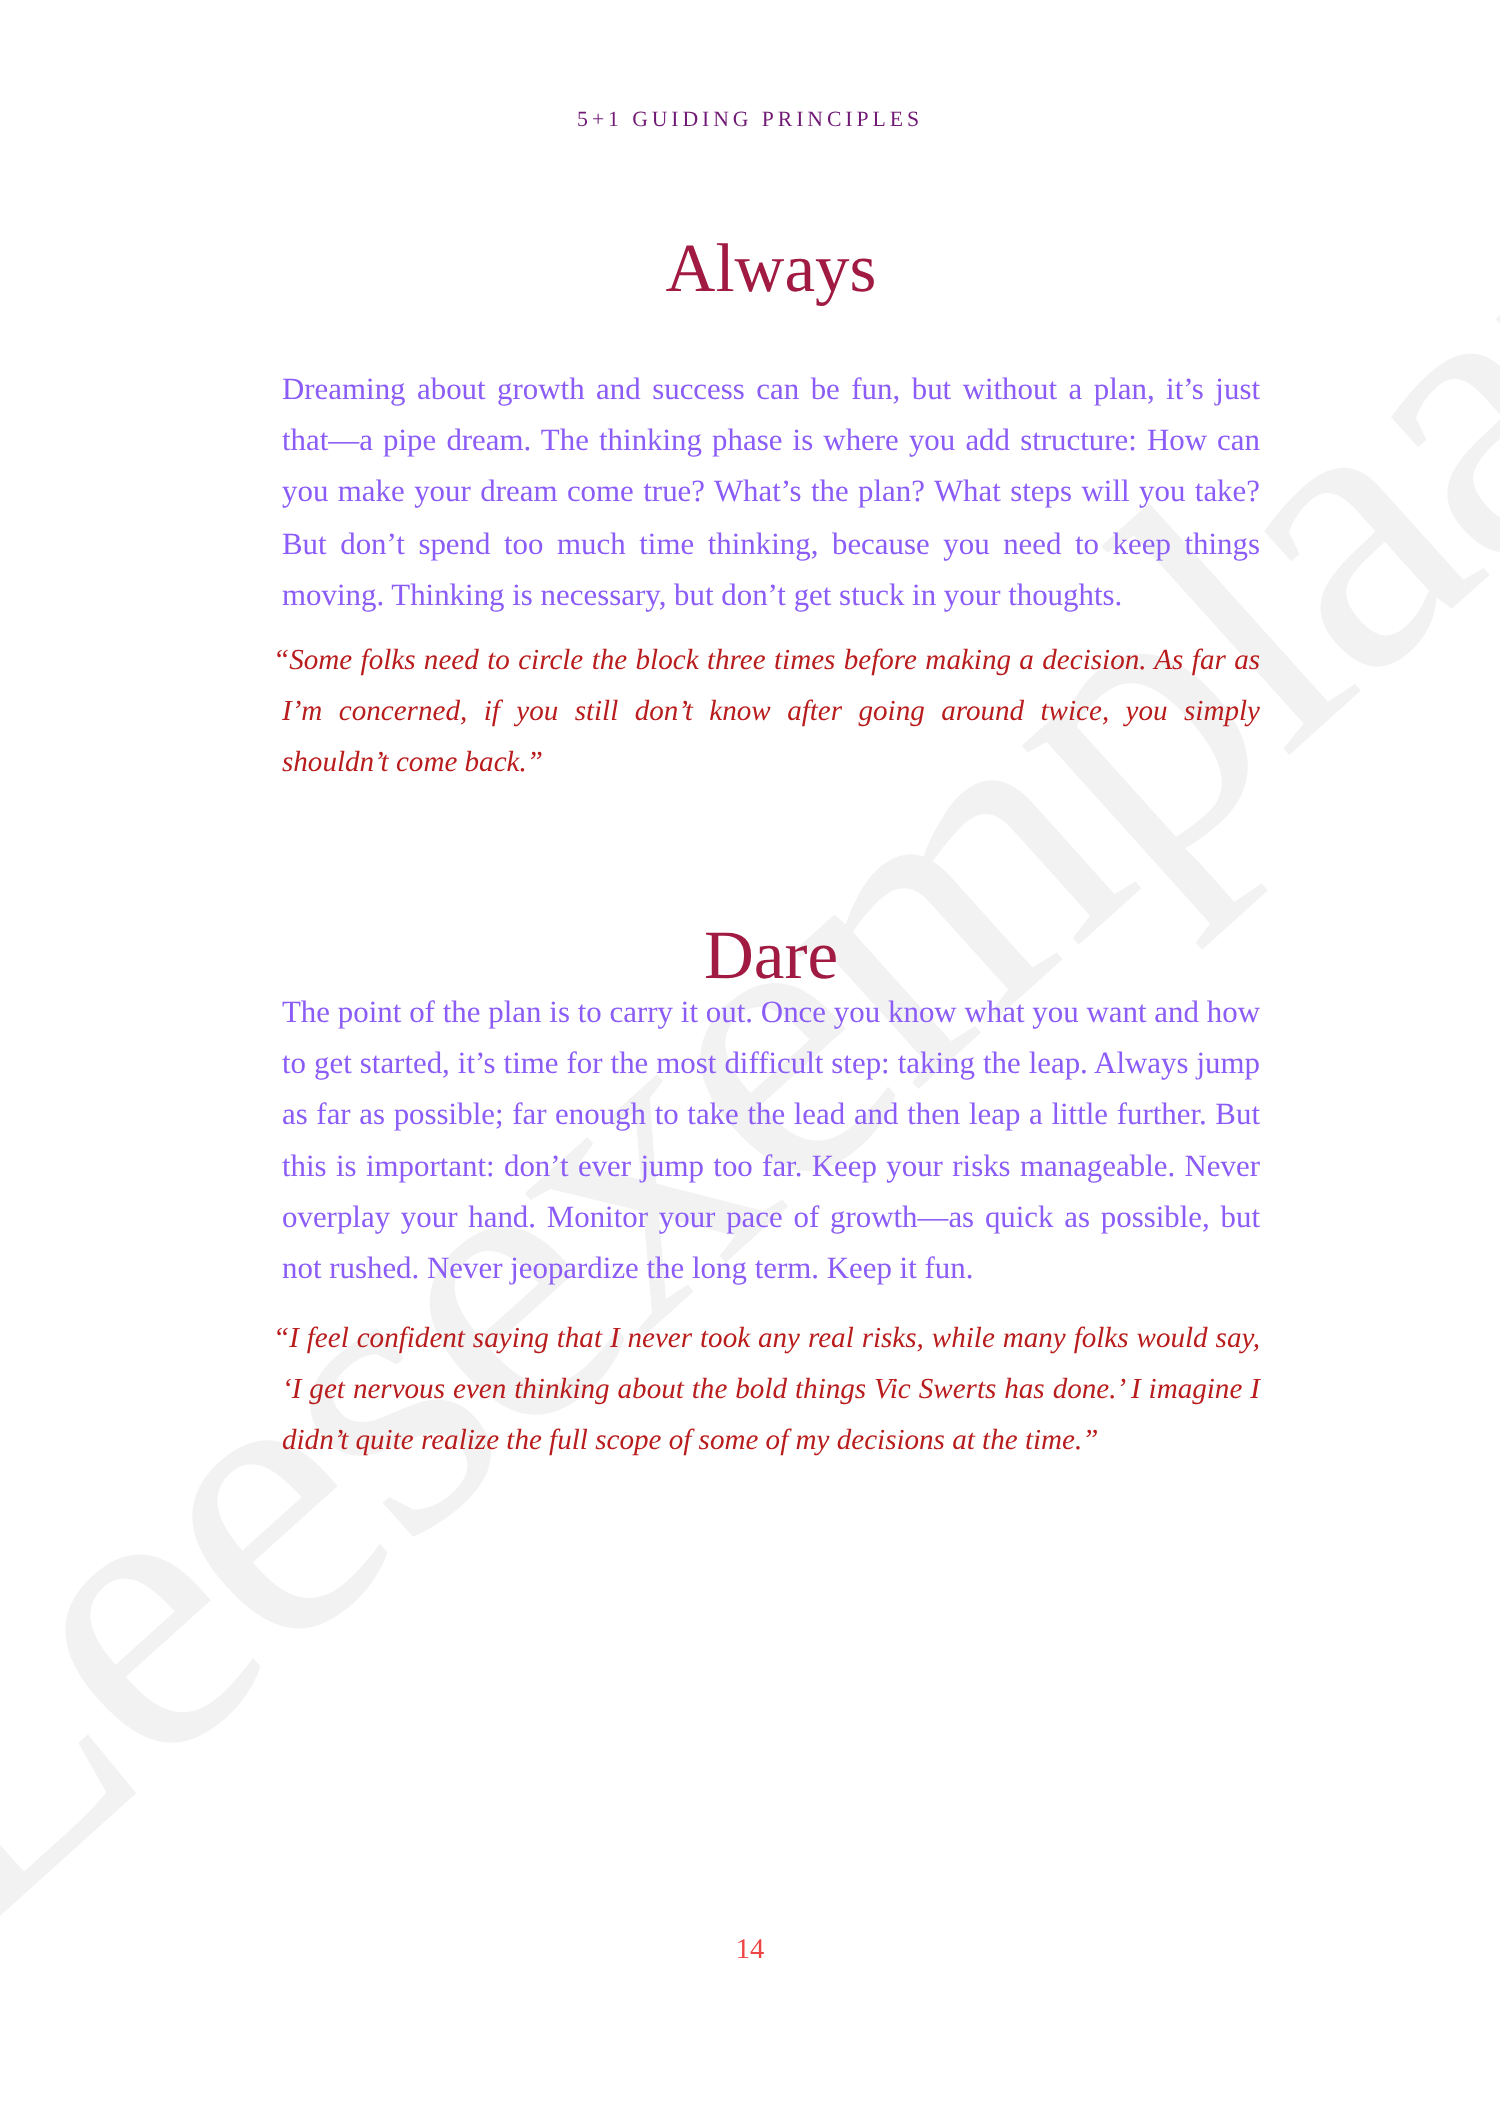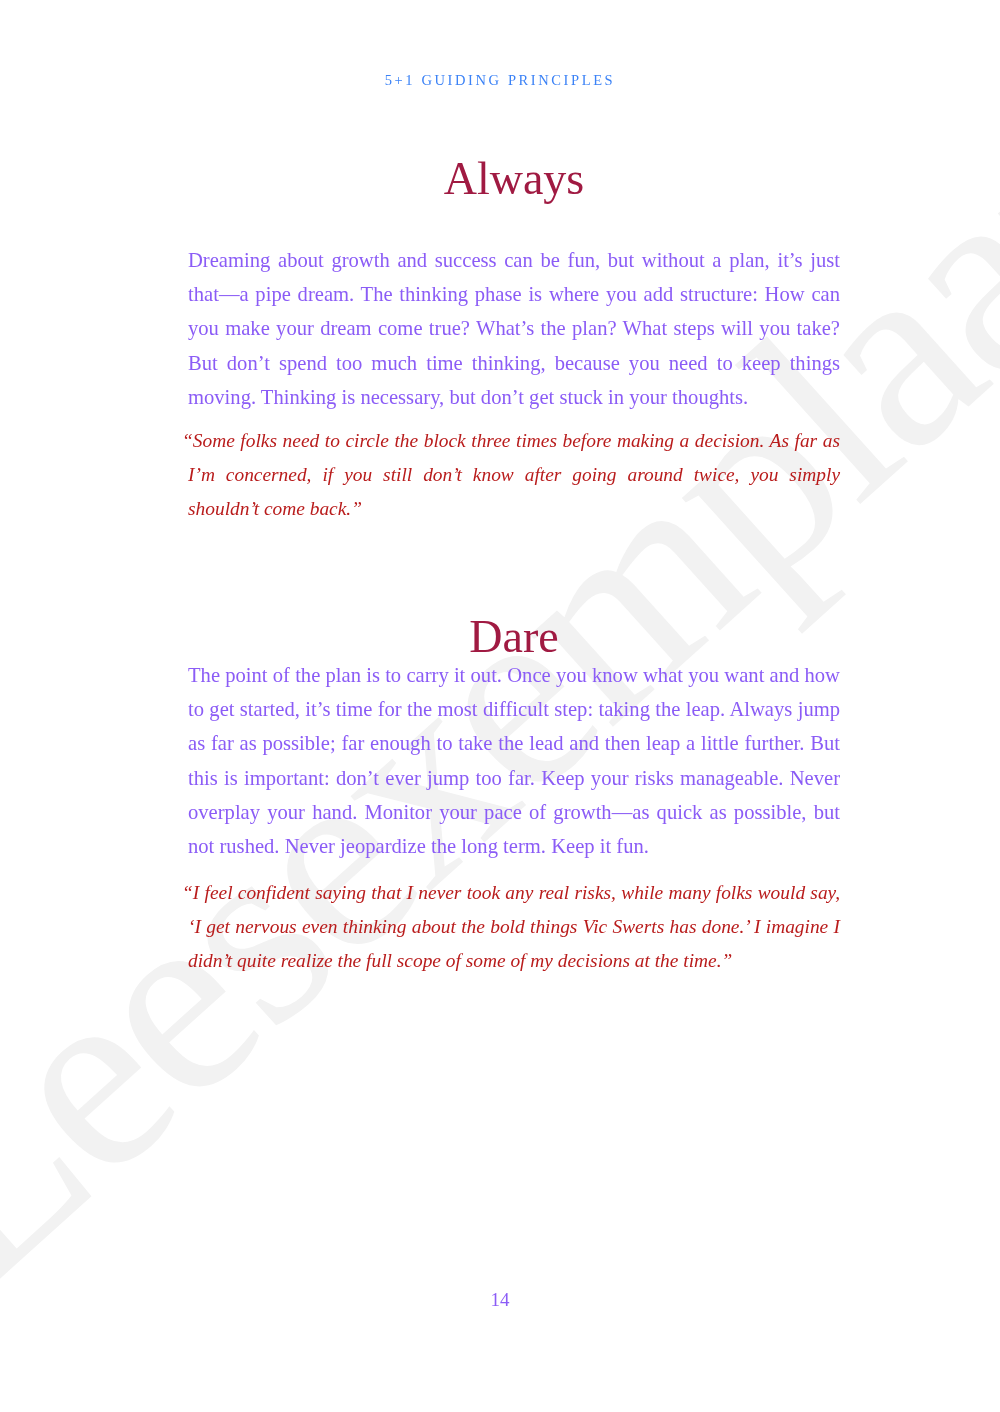--- a/index.html
+++ b/index.html
@@ -51,21 +51,21 @@
   .running-head {
     position: absolute;
     top: 72px;
     left: 0;
     width: 1000px;
     text-align: center;
     font-size: 14.5px;
     letter-spacing: 2.6px;
     font-variant: small-caps;
     text-transform: uppercase;
-    color: #3b82f6;
+    color: #701a75;
     font-family: "Liberation Serif", "DejaVu Serif", serif;
   }
 
   .section-heading {
     text-align: center;
     color: #a01a42;
     font-size: 46px;
     font-weight: normal;
     line-height: 1.1;
     margin: 0;
@@ -101,21 +101,21 @@
   #par-dare        { position: absolute; left: 188px; width: 652px; top: 658px; }
   #quote-dare      { position: absolute; left: 188px; width: 652px; top: 876px; }
 
   .folio {
     position: absolute;
     top: 1289px;
     left: 0;
     width: 1000px;
     text-align: center;
     font-size: 19px;
-    color: #8b5cf6;
+    color: #ef4444;
     font-family: "Liberation Serif", "DejaVu Serif", serif;
   }
 </style>
 </head>
 <body>
 
 <div class="page">
 
   <div class="watermark-layer">
     <div class="watermark-text">Leesexemplaar</div>

